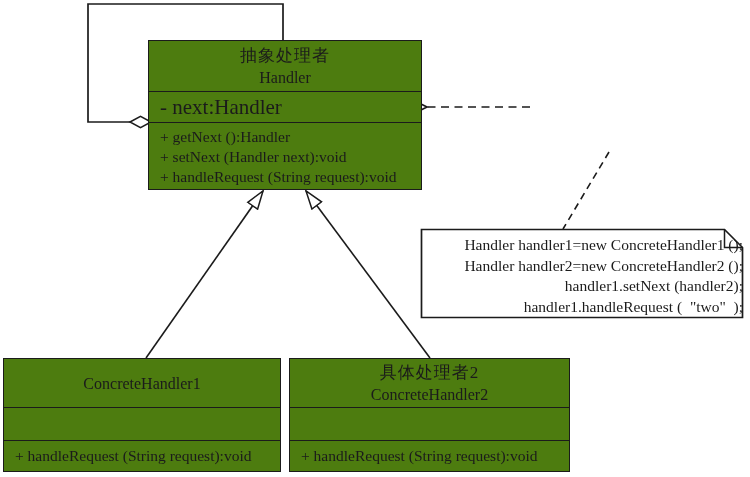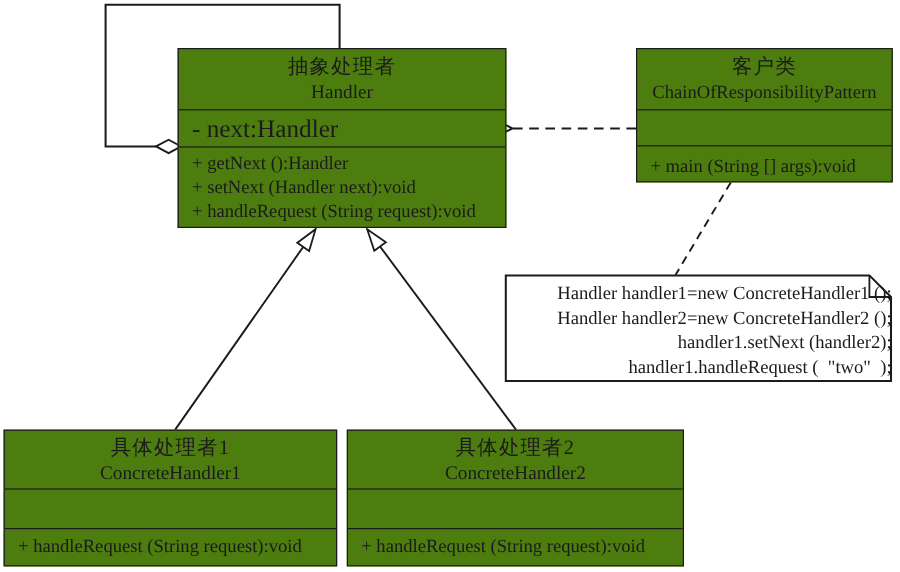--- a/index.html
+++ b/index.html
@@ -136,41 +136,30 @@
     <div class="class-attrs">
       <span class="method-line">- next:Handler</span>
     </div>
     <div class="class-methods">
       <div class="method-line">+ getNext ():Handler</div>
       <div class="method-line">+ setNext (Handler next):void</div>
       <div class="method-line">+ handleRequest (String request):void</div>
     </div>
   </div>
 
-  <div class="class-box" id="client-box">
-    <div class="class-title">
-      <div class="title-cn">客户类</div>
-      <div class="title-en" style="font-size:15.5px">ChainOfResponsibilityPattern</div>
-    </div>
-    <div class="class-attrs"></div>
-    <div class="class-methods">
-      <div class="method-line" style="padding-top:3px">+ main (String [] args):void</div>
-    </div>
-  </div>
 
   <div class="note-text">
     <div class="note-line">Handler handler1=new ConcreteHandler1 ();</div>
     <div class="note-line">Handler handler2=new ConcreteHandler2 ();</div>
     <div class="note-line">handler1.setNext (handler2);</div>
     <div class="note-line">handler1.handleRequest (  "two"  );</div>
   </div>
 
   <div class="class-box concrete" id="concrete1-box">
     <div class="class-title">
-      <div class="title-cn">具体处理者1</div>
       <div class="title-en">ConcreteHandler1</div>
     </div>
     <div class="class-attrs"></div>
     <div class="class-methods">
       <div class="method-line">+ handleRequest (String request):void</div>
     </div>
   </div>
 
   <div class="class-box concrete" id="concrete2-box">
     <div class="class-title">

